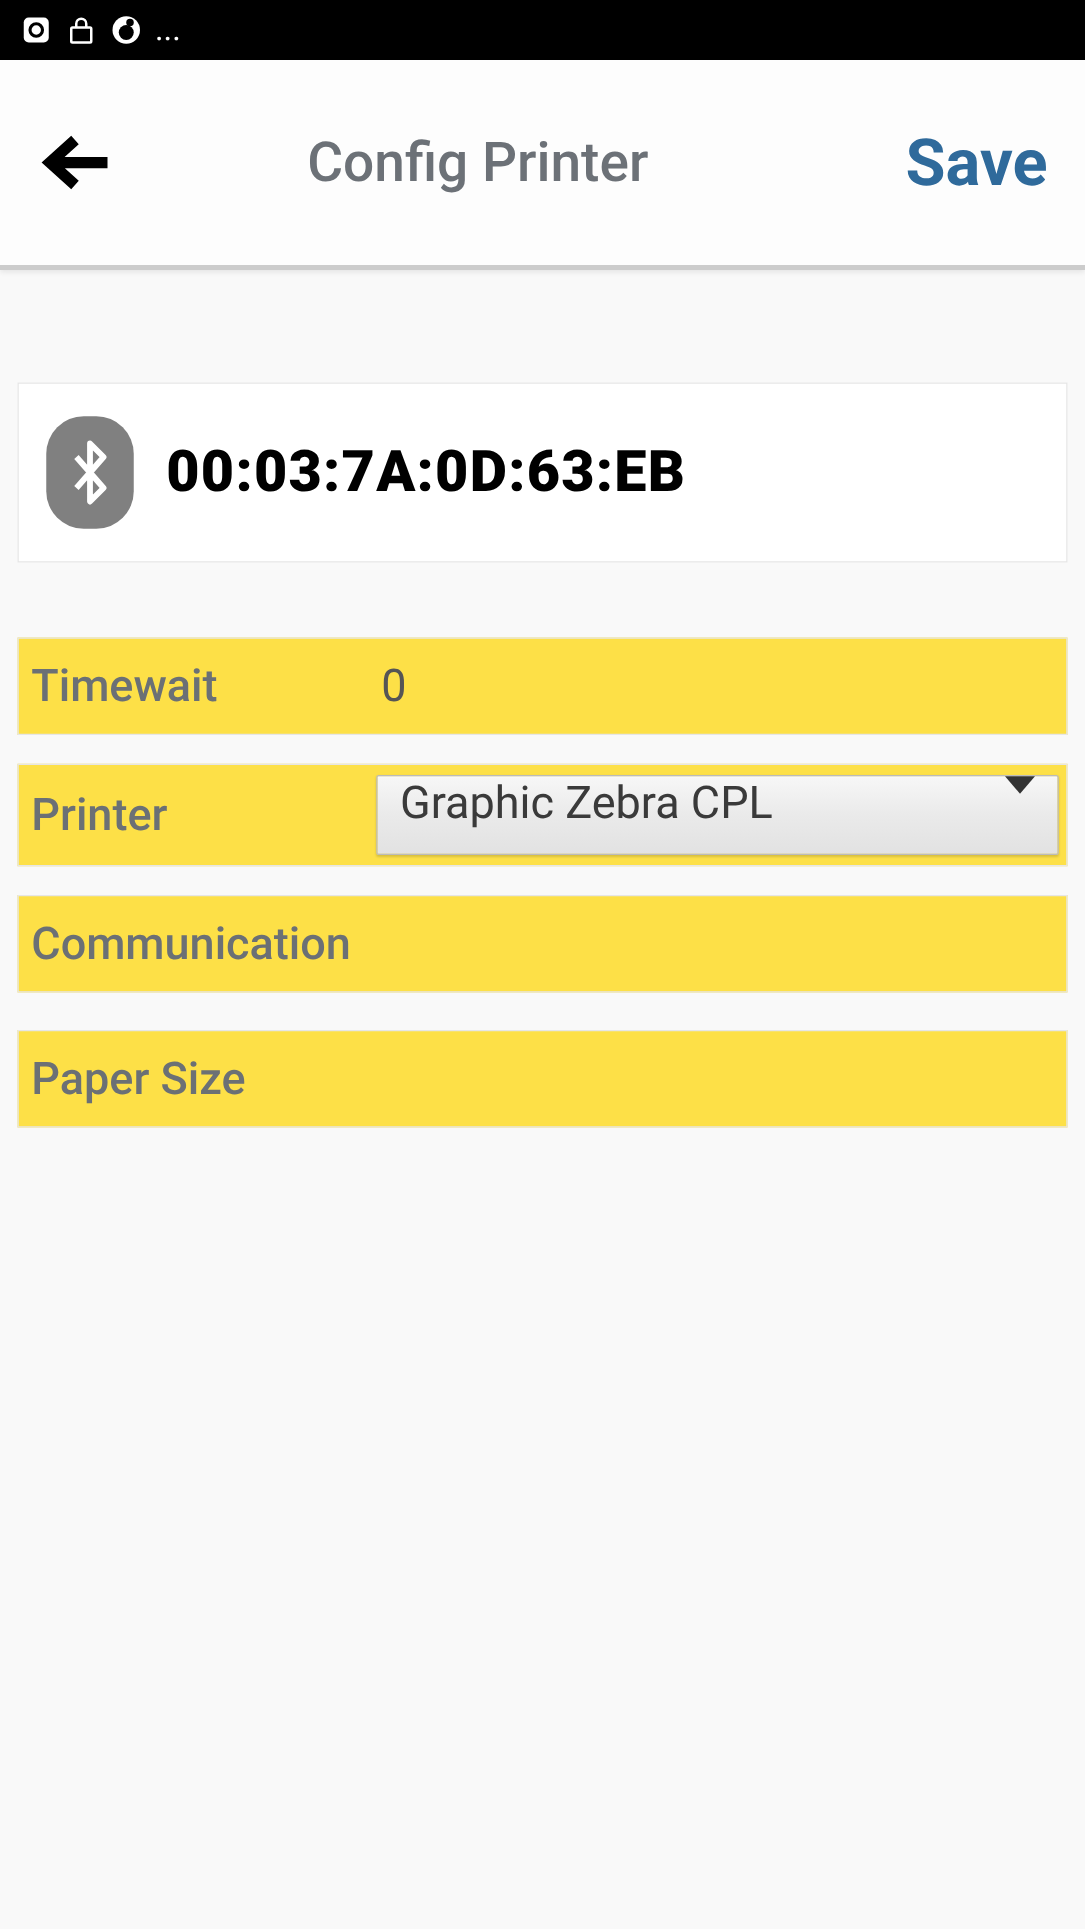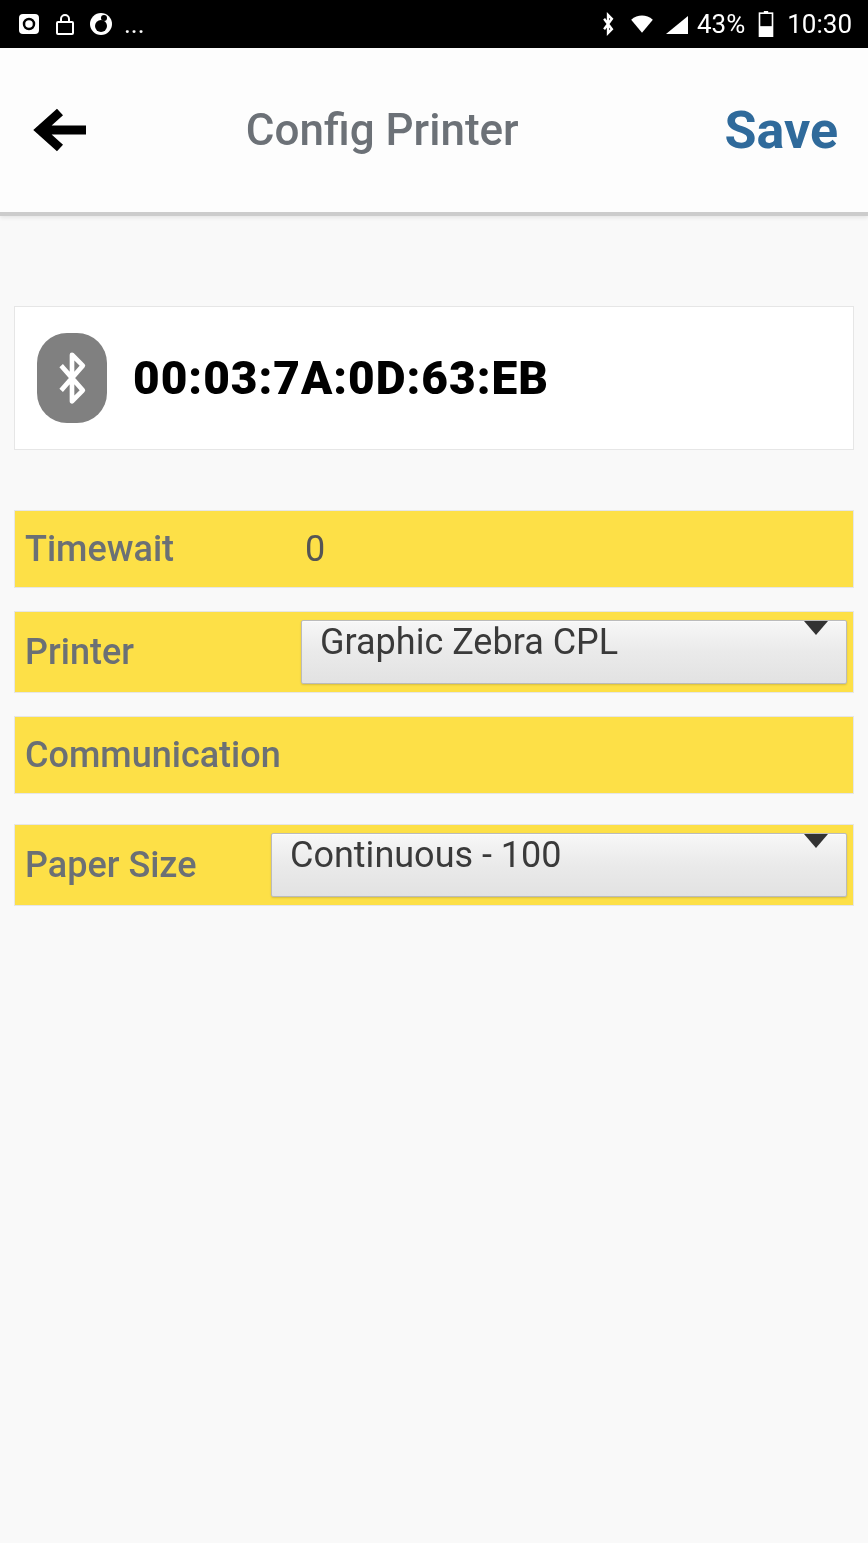--- a/index.html
+++ b/index.html
@@ -104,46 +104,20 @@
     </span>
     <span class="status-icon">
       <svg width="24" height="24" viewBox="0 0 24 24">
           <circle cx="12" cy="12" r="11" fill="#fff"></circle>
           <circle cx="12" cy="14" r="6" fill="#000"></circle>
           <circle cx="15" cy="6" r="3" fill="#000"></circle>
         </svg>
     </span>
     <span>...</span>
   </div>
-  <div class="status-right">
-    <span class="status-icon">
-      <svg width="18" height="26" viewBox="0 0 12 20" fill="none" stroke="#fff" stroke-width="1.8">
-          <path d="M3 6 L9 14 L6 17 L6 3 L9 6 L3 14"></path>
-        </svg>
-    </span>
-    <span class="status-icon">
-      <svg width="26" height="22" viewBox="0 0 24 20" fill="#fff">
-          <path d="M12 18 L2 6 C8 1 16 1 22 6 Z"></path>
-        </svg>
-    </span>
-    <span class="status-icon">
-      <svg width="24" height="22" viewBox="0 0 24 20" fill="#fff">
-          <path d="M2 20 L24 20 L24 2 Z"></path>
-        </svg>
-    </span>
-    <span>43%</span>
-    <span class="status-icon">
-      <svg width="16" height="26" viewBox="0 0 14 24" fill="#fff">
-          <rect x="5" y="0" width="4" height="2"></rect>
-          <rect x="1" y="2" width="12" height="22" fill="none" stroke="#fff" stroke-width="1.5"></rect>
-          <rect x="1" y="14" width="12" height="10"></rect>
-        </svg>
-    </span>
-    <span>10:30</span>
-  </div>
 </div>
 
 <div class="app-bar">
   <div class="back-btn">
     <svg width="62" height="48" viewBox="0 0 62 48">
         <path d="M30 6 L10 24 L30 42 M10 24 L56 24" stroke="#000" stroke-width="9" fill="none" stroke-linecap="butt"></path>
       </svg>
   </div>
   <div class="app-title">Config Printer</div>
   <div class="save-btn">Save</div>
@@ -172,19 +146,15 @@
       <span class="caret"></span>
     </div>
   </div>
 
   <div class="form-row row-comm">
     <div class="row-label">Communication</div>
   </div>
 
   <div class="form-row row-paper">
     <div class="row-label">Paper Size</div>
-    <div class="dropdown">
-      <span>Continuous - 100</span>
-      <span class="caret"></span>
-    </div>
   </div>
 
 </div>
 
 </body></html>

